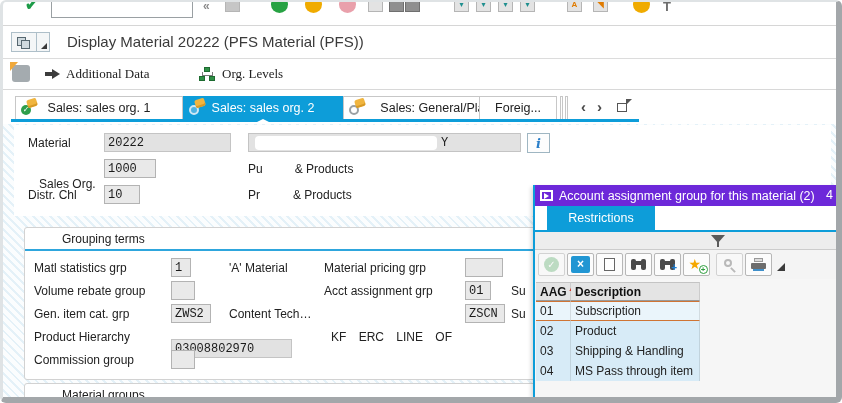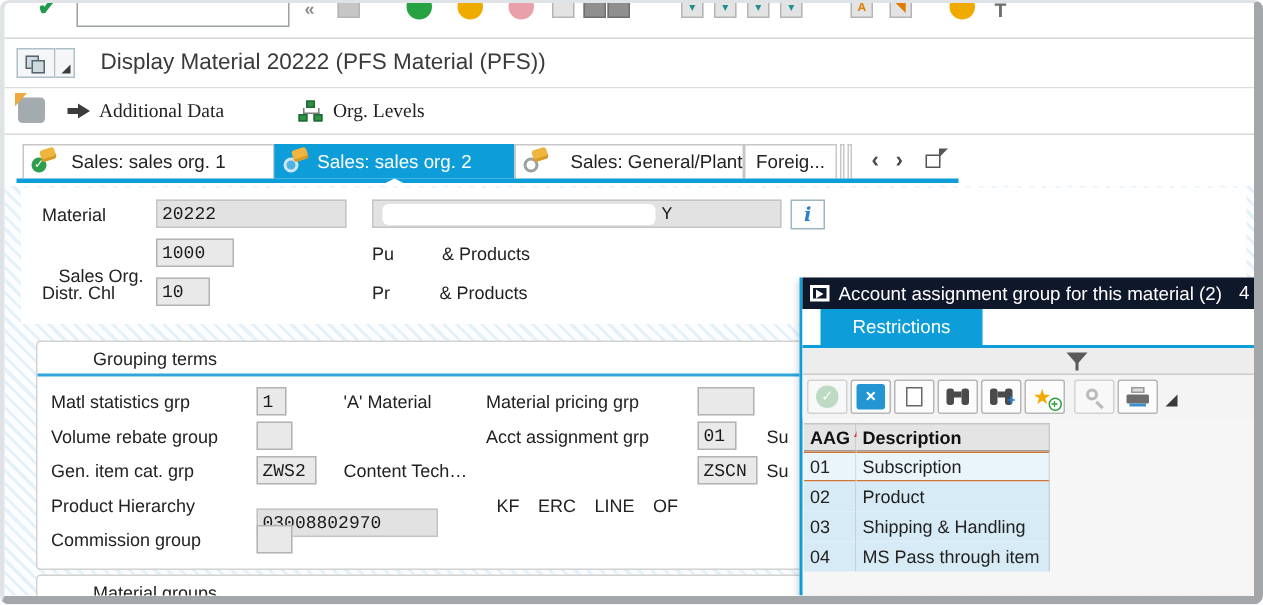--- a/index.html
+++ b/index.html
@@ -70,21 +70,21 @@
   .lbl{position:absolute;font-size:12px;color:#222;white-space:nowrap;}
   .fld{position:absolute;height:19px;background:#e9e9e9;border:1px solid #b3b3b3;font-family:"Liberation Mono","DejaVu Sans Mono",monospace;font-size:12px;color:#1a1a1a;display:flex;align-items:center;padding:0 3px;white-space:nowrap;overflow:hidden;}
   .fld.ro{background:#e2e2e2;border-color:#c4c4c4;}
   .txt{position:absolute;font-size:12px;color:#222;white-space:nowrap;}
   .redact{position:absolute;background:#fff;border-radius:4px;}
   .infobtn{position:absolute;width:23px;height:20px;background:#fdfdfd;border:1px solid #9fb6c2;display:flex;align-items:center;justify-content:center;font-family:"DejaVu Serif",serif;font-style:italic;font-weight:bold;color:#2a7fc9;font-size:13px;}
   .gaptext{display:inline-block;}
 
   
   .popup{position:absolute;left:530px;top:183px;width:303px;bottom:0;background:#f6f6f6;border-left:2px solid #0d9dd9;z-index:10;box-shadow:-2px 2px 4px rgba(0,0,0,0.15);}
-  .ptitle{position:absolute;left:0;top:0;right:0;height:21px;background:#0f172a;color:#fff;font-size:12.5px;display:flex;align-items:center;padding-left:5px;gap:6px;}
+  .ptitle{position:absolute;left:0;top:0;right:0;height:21px;background:#6d28d9;color:#fff;font-size:12.5px;display:flex;align-items:center;padding-left:5px;gap:6px;}
   .ptcount{position:absolute;right:3px;top:3px;color:#fff;font-size:12.5px;}
   .pticon{position:relative;width:13px;height:11px;border:2px solid #fff;flex:0 0 auto;}
   .pticon b{position:absolute;left:2px;top:1px;width:0;height:0;border-top:3px solid transparent;border-bottom:3px solid transparent;border-left:5px solid #fff;}
   .ptabrow{position:absolute;left:0;top:21px;right:0;height:26px;background:#fff;border-bottom:2px solid #0d9dd9;}
   .ptab{position:absolute;left:12px;top:0;height:24px;width:108px;background:#0d9dd9;color:#fff;font-size:12.5px;display:flex;align-items:center;justify-content:center;}
   .pfilterrow{position:absolute;left:0;top:47px;right:0;height:18px;background:#ededed;border-bottom:1px solid #cccccc;}
   .funnel{position:absolute;left:176px;top:3px;width:14px;height:12px;}
   .funnel b{position:absolute;left:0;top:0;width:0;height:0;border-left:7px solid transparent;border-right:7px solid transparent;border-top:8px solid #5a5a5a;}
   .funnel i{position:absolute;left:6px;top:6px;width:2px;height:6px;background:#5a5a5a;}
   .ptoolbar{position:absolute;left:0;top:65px;right:0;height:29px;background:#f4f4f4;}
@@ -196,21 +196,21 @@
           </span>
         <span>Sales: sales org. 2</span>
       </div>
       <div class="tab" style="left:340px;width:153px;justify-content:flex-end;">
         <span class="ticon">
             <span class="tstat off"></span>
             <span class="hand"></span>
           </span>
         <span>Sales: General/Plant</span>
       </div>
-      <div class="tab" style="left:493px;width:62px;justify-content:center;">
+      <div class="tab" style="left:476px;width:78px;justify-content:center;">
         <span>Foreig...</span>
       </div>
       <span class="tabsliver" style="left:557px;"></span>
       <span class="tabsliver" style="left:562px;"></span>
       <span class="tabnav" style="left:578px;">‹</span>
       <span class="tabnav" style="left:594px;">›</span>
       <span class="othervi" style="left:614px;">
           <i></i>
           <b></b>
         </span>

